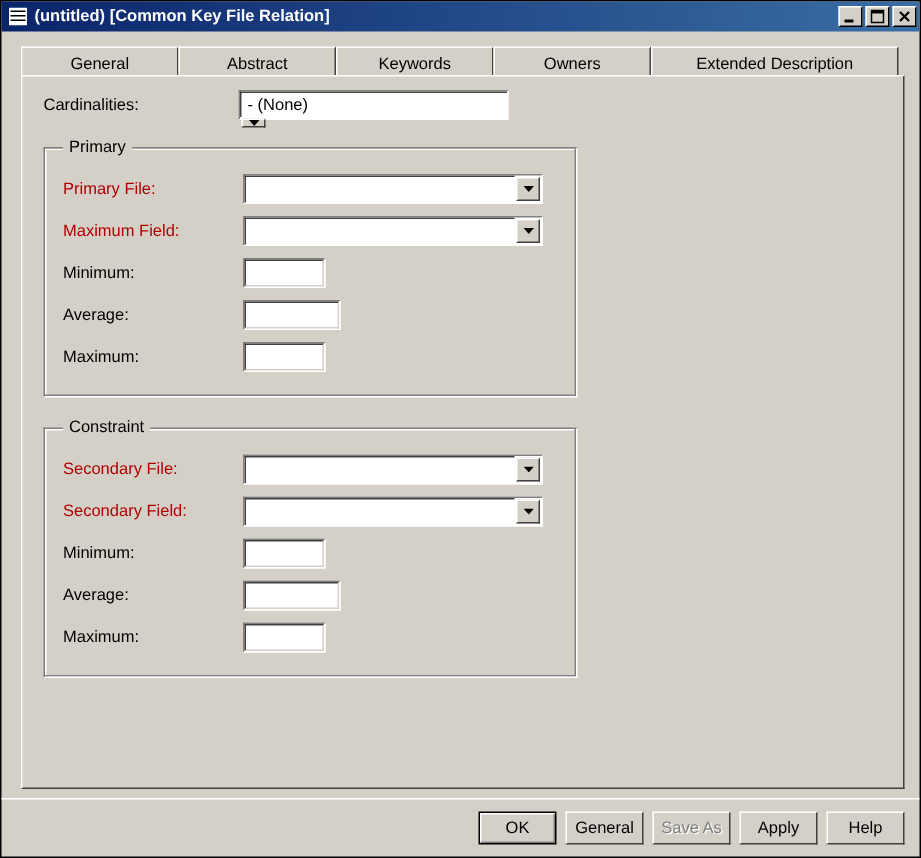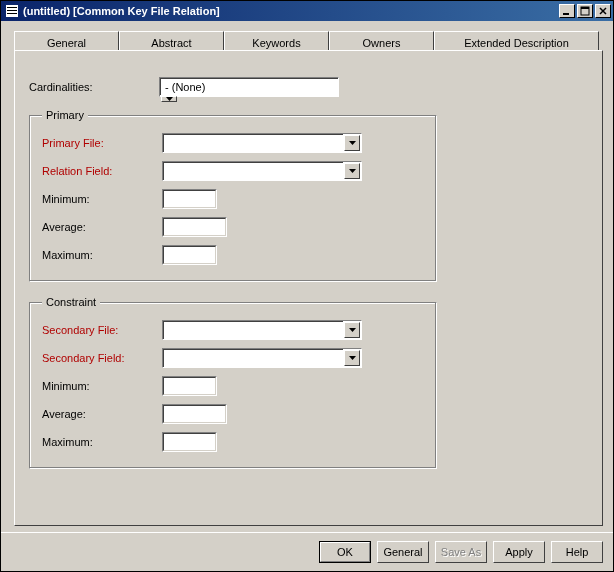--- a/index.html
+++ b/index.html
@@ -113,21 +113,21 @@
     font-size: 10px;
     line-height: 10px;
   }
 
   .tabpanel {
     border-top: 1px solid #fff;
     border-left: 1px solid #fff;
     border-right: 1px solid #404040;
     border-bottom: 1px solid #404040;
     flex: 1;
-    padding: 24px 14px 10px 14px;
+    padding: 7px 14px 10px 14px;
     margin-left: 3px;
     margin-top: -1px;
     position: relative;
     background: #d4d0c8;
   }
 
   .formrow {
     display: flex;
     align-items: center;
     height: 24px;
@@ -199,21 +199,21 @@
   .textbox.w-sm { width: 55px; }
   .textbox.w-md { width: 65px; }
 
   fieldset.groupbox {
     border: 1px solid #fff;
     border-top-color: #808080;
     border-left-color: #808080;
     box-shadow: inset -1px -1px 0 #808080, inset 1px 1px 0 #fff;
     margin: 10px 0 14px 0;
     padding: 10px 12px 10px 12px;
-    width: 408px;
+    width: 356px;
   }
   fieldset.groupbox legend {
     padding: 0 4px;
     font-size: 11px;
     background: #d4d0c8;
   }
   .groupbox .formrow .label { width: 120px; }
 
   .button-row {
     display: flex;
@@ -334,21 +334,21 @@
             <div class="combo-text"></div>
             <div class="combo-btn">
                 <svg width="7" height="4" viewBox="0 0 7 4">
                   <polygon points="0,0 7,0 3.5,4" fill="#000"></polygon>
                 </svg>
               </div>
           </div>
         </div>
 
         <div class="formrow">
-          <div class="label red">Relation Field:</div>
+          <div class="label red">Maximum Field:</div>
           <div class="combo w-med">
             <div class="combo-text"></div>
             <div class="combo-btn">
                 <svg width="7" height="4" viewBox="0 0 7 4">
                   <polygon points="0,0 7,0 3.5,4" fill="#000"></polygon>
                 </svg>
               </div>
           </div>
         </div>
 

